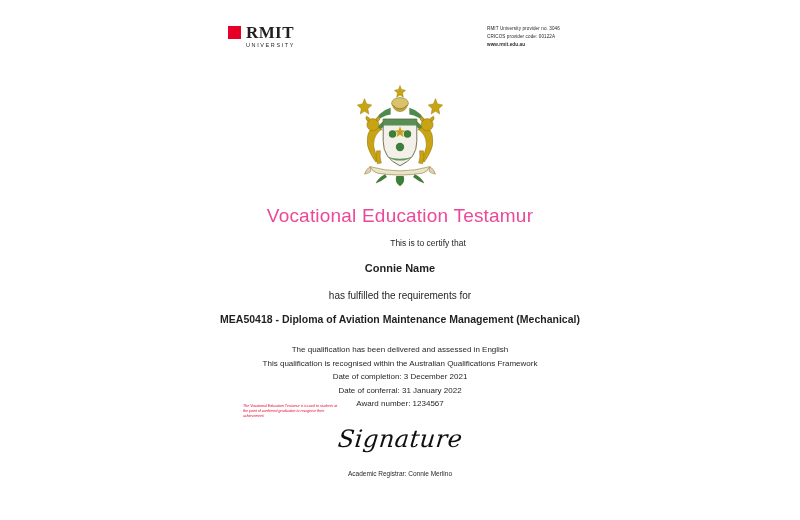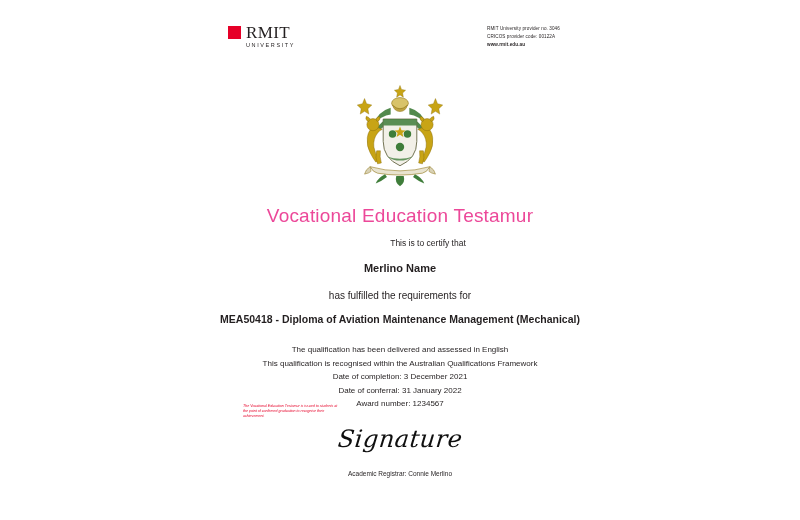--- a/index.html
+++ b/index.html
@@ -34,21 +34,21 @@
     height: 13px;
     background: #e60028;
     margin-right: 5px;
     margin-top: 2px;
   }
   .logo-text {
     line-height: 1;
   }
   .logo-name {
     font-family: "Liberation Serif", serif;
-    font-weight: normal;
+    font-weight: bold;
     font-size: 17px;
     letter-spacing: 0.4px;
     color: #231f20;
     display: block;
   }
   .logo-sub {
     font-family: "Liberation Sans", sans-serif;
     font-size: 5.5px;
     letter-spacing: 1.6px;
     color: #231f20;
@@ -260,21 +260,21 @@
     <g fill="#3f7d3a">
       <path d="M44 103 q-8 4 -10 10 q7 -3 12 -7 z"></path>
       <path d="M76 103 q8 4 10 10 q-7 -3 -12 -7 z"></path>
       <path d="M56 105 q-2 7 4 11 q6 -4 4 -11 z"></path>
     </g>
   </svg>
 
   <div class="doc-title">Vocational Education Testamur</div>
 
   <div class="certify-line">This is to certify that</div>
-  <div class="student-name">Merlino Name</div>
+  <div class="student-name">Connie Name</div>
   <div class="fulfilled-line">has fulfilled the requirements for</div>
   <div class="qualification">MEA50418 - Diploma of Aviation Maintenance Management (Mechanical)</div>
 
   <div class="detail-lines">
     <div>The qualification has been delivered and assessed in English</div>
     <div>This qualification is recognised within the Australian Qualifications Framework</div>
     <div>Date of completion: 3 December 2021</div>
     <div>Date of conferral: 31 January 2022</div>
     <div>Award number: 1234567</div>
   </div>

